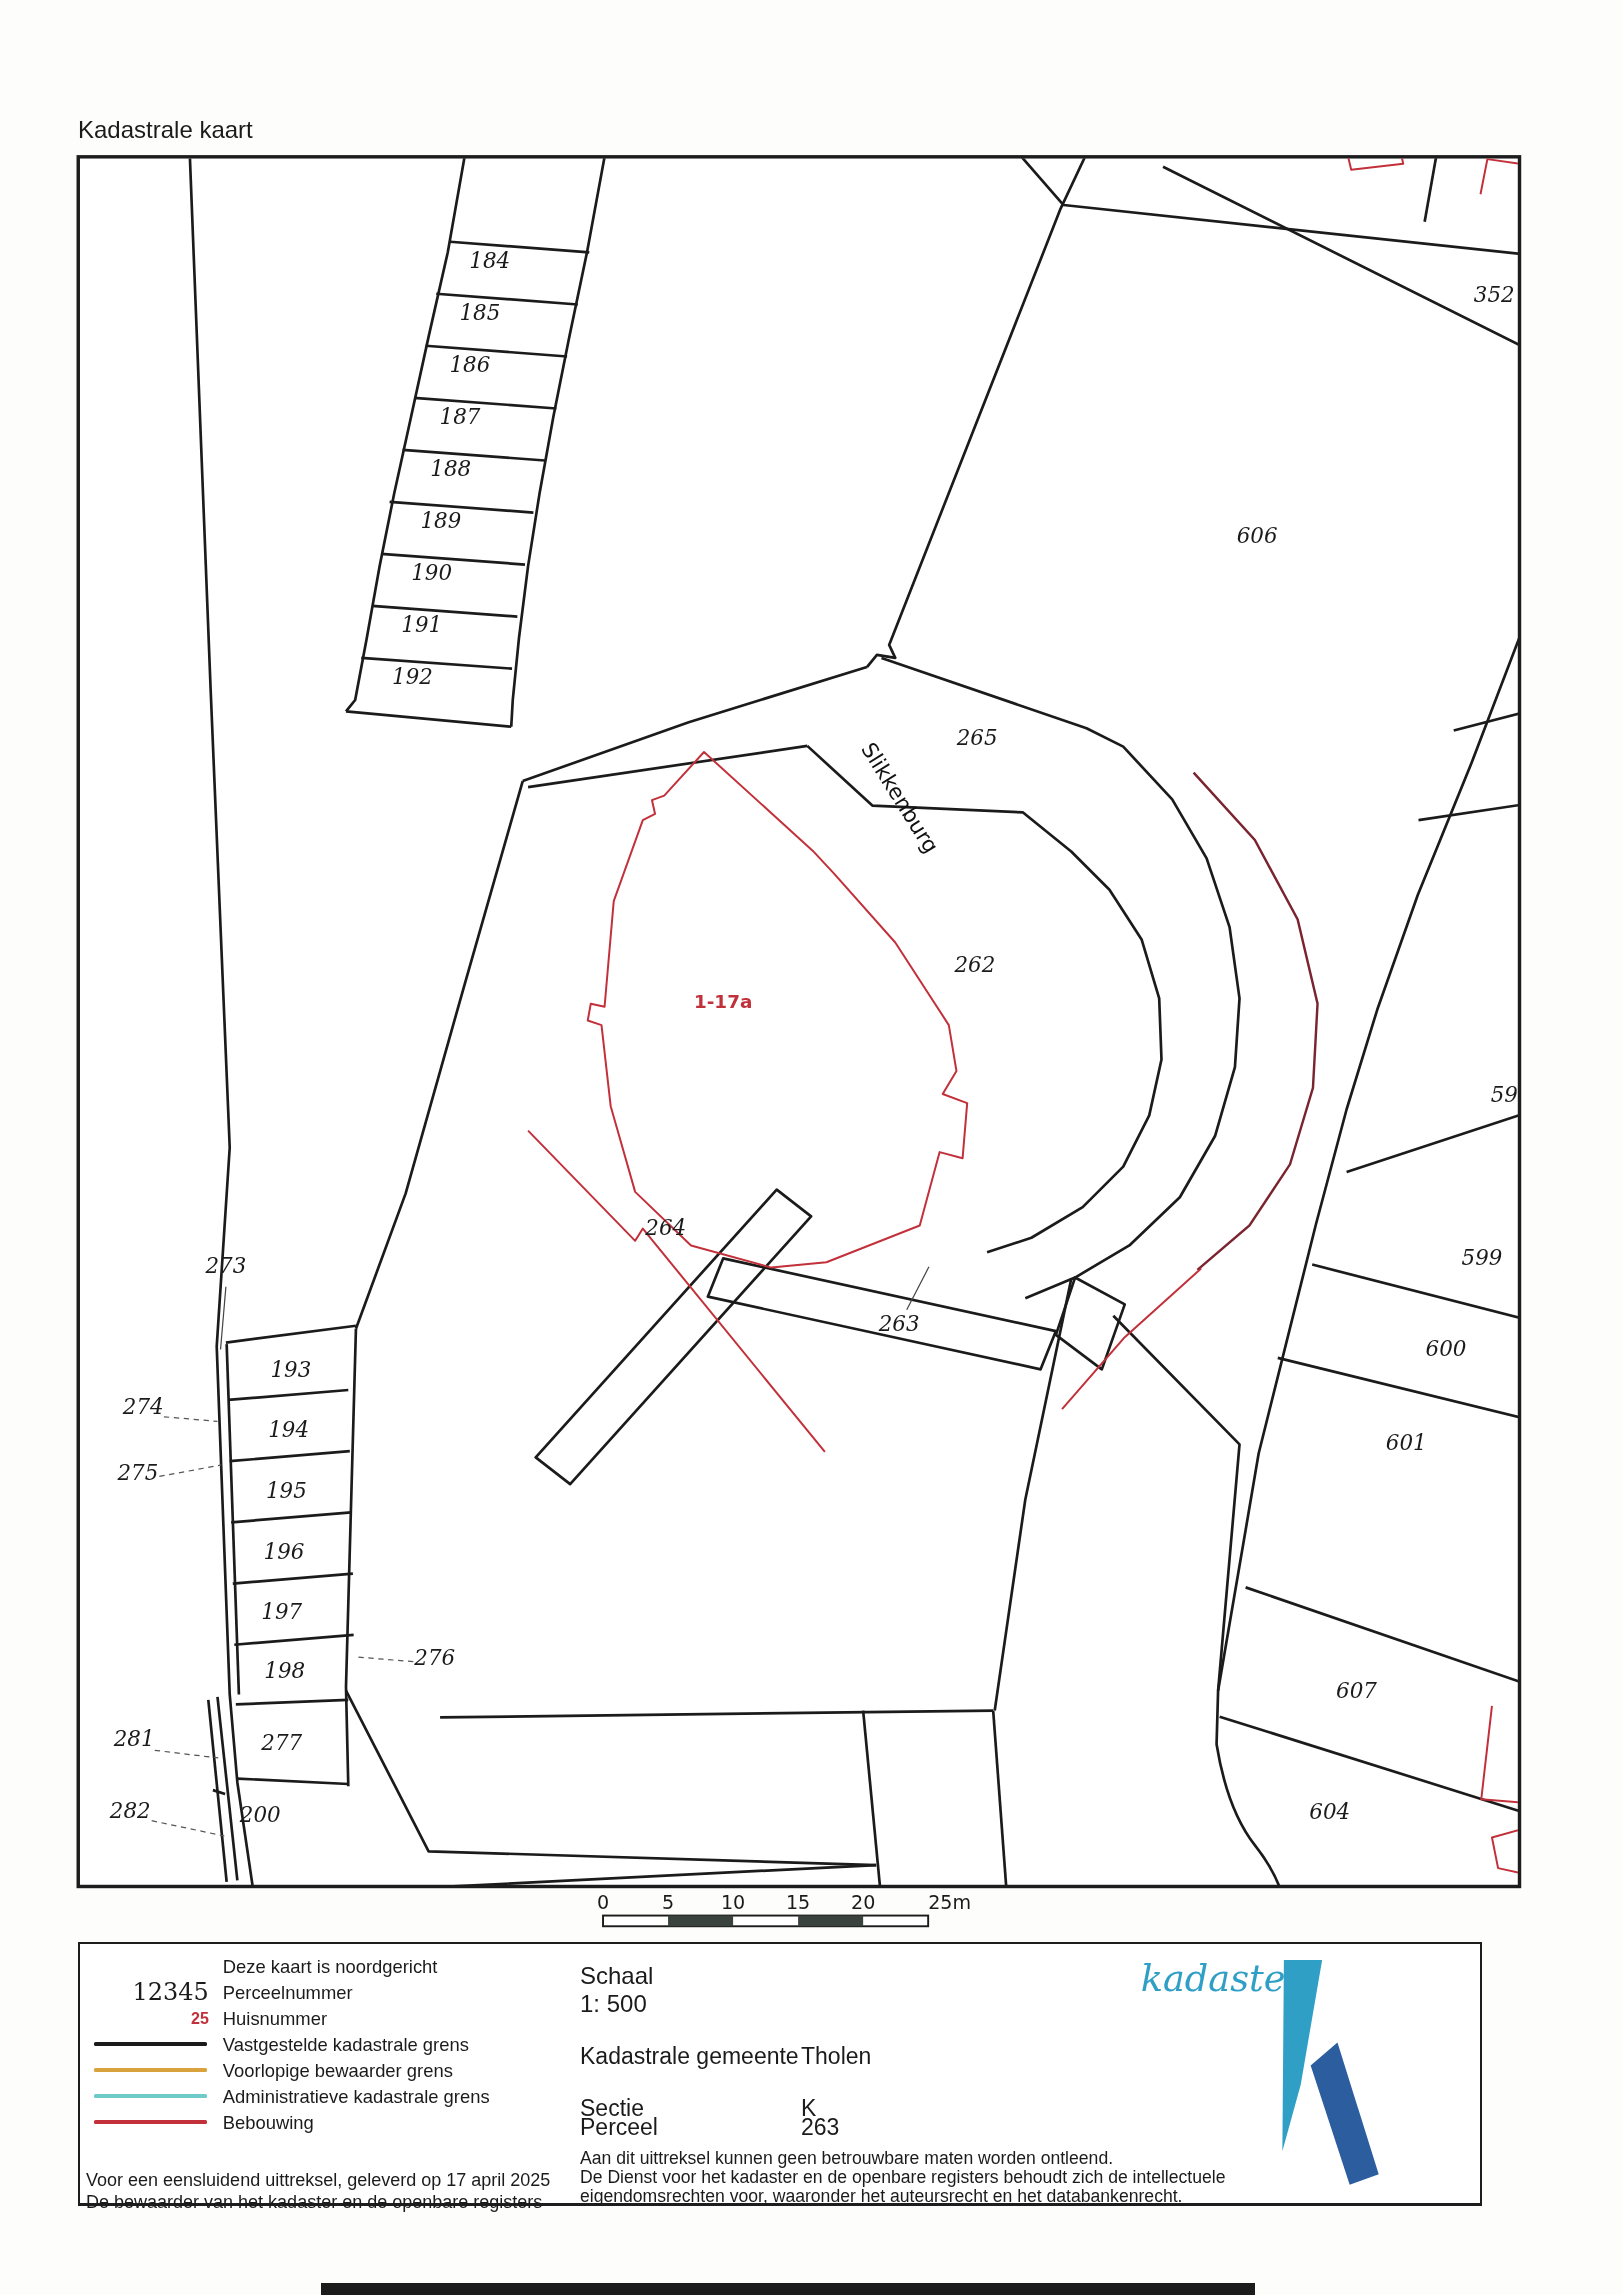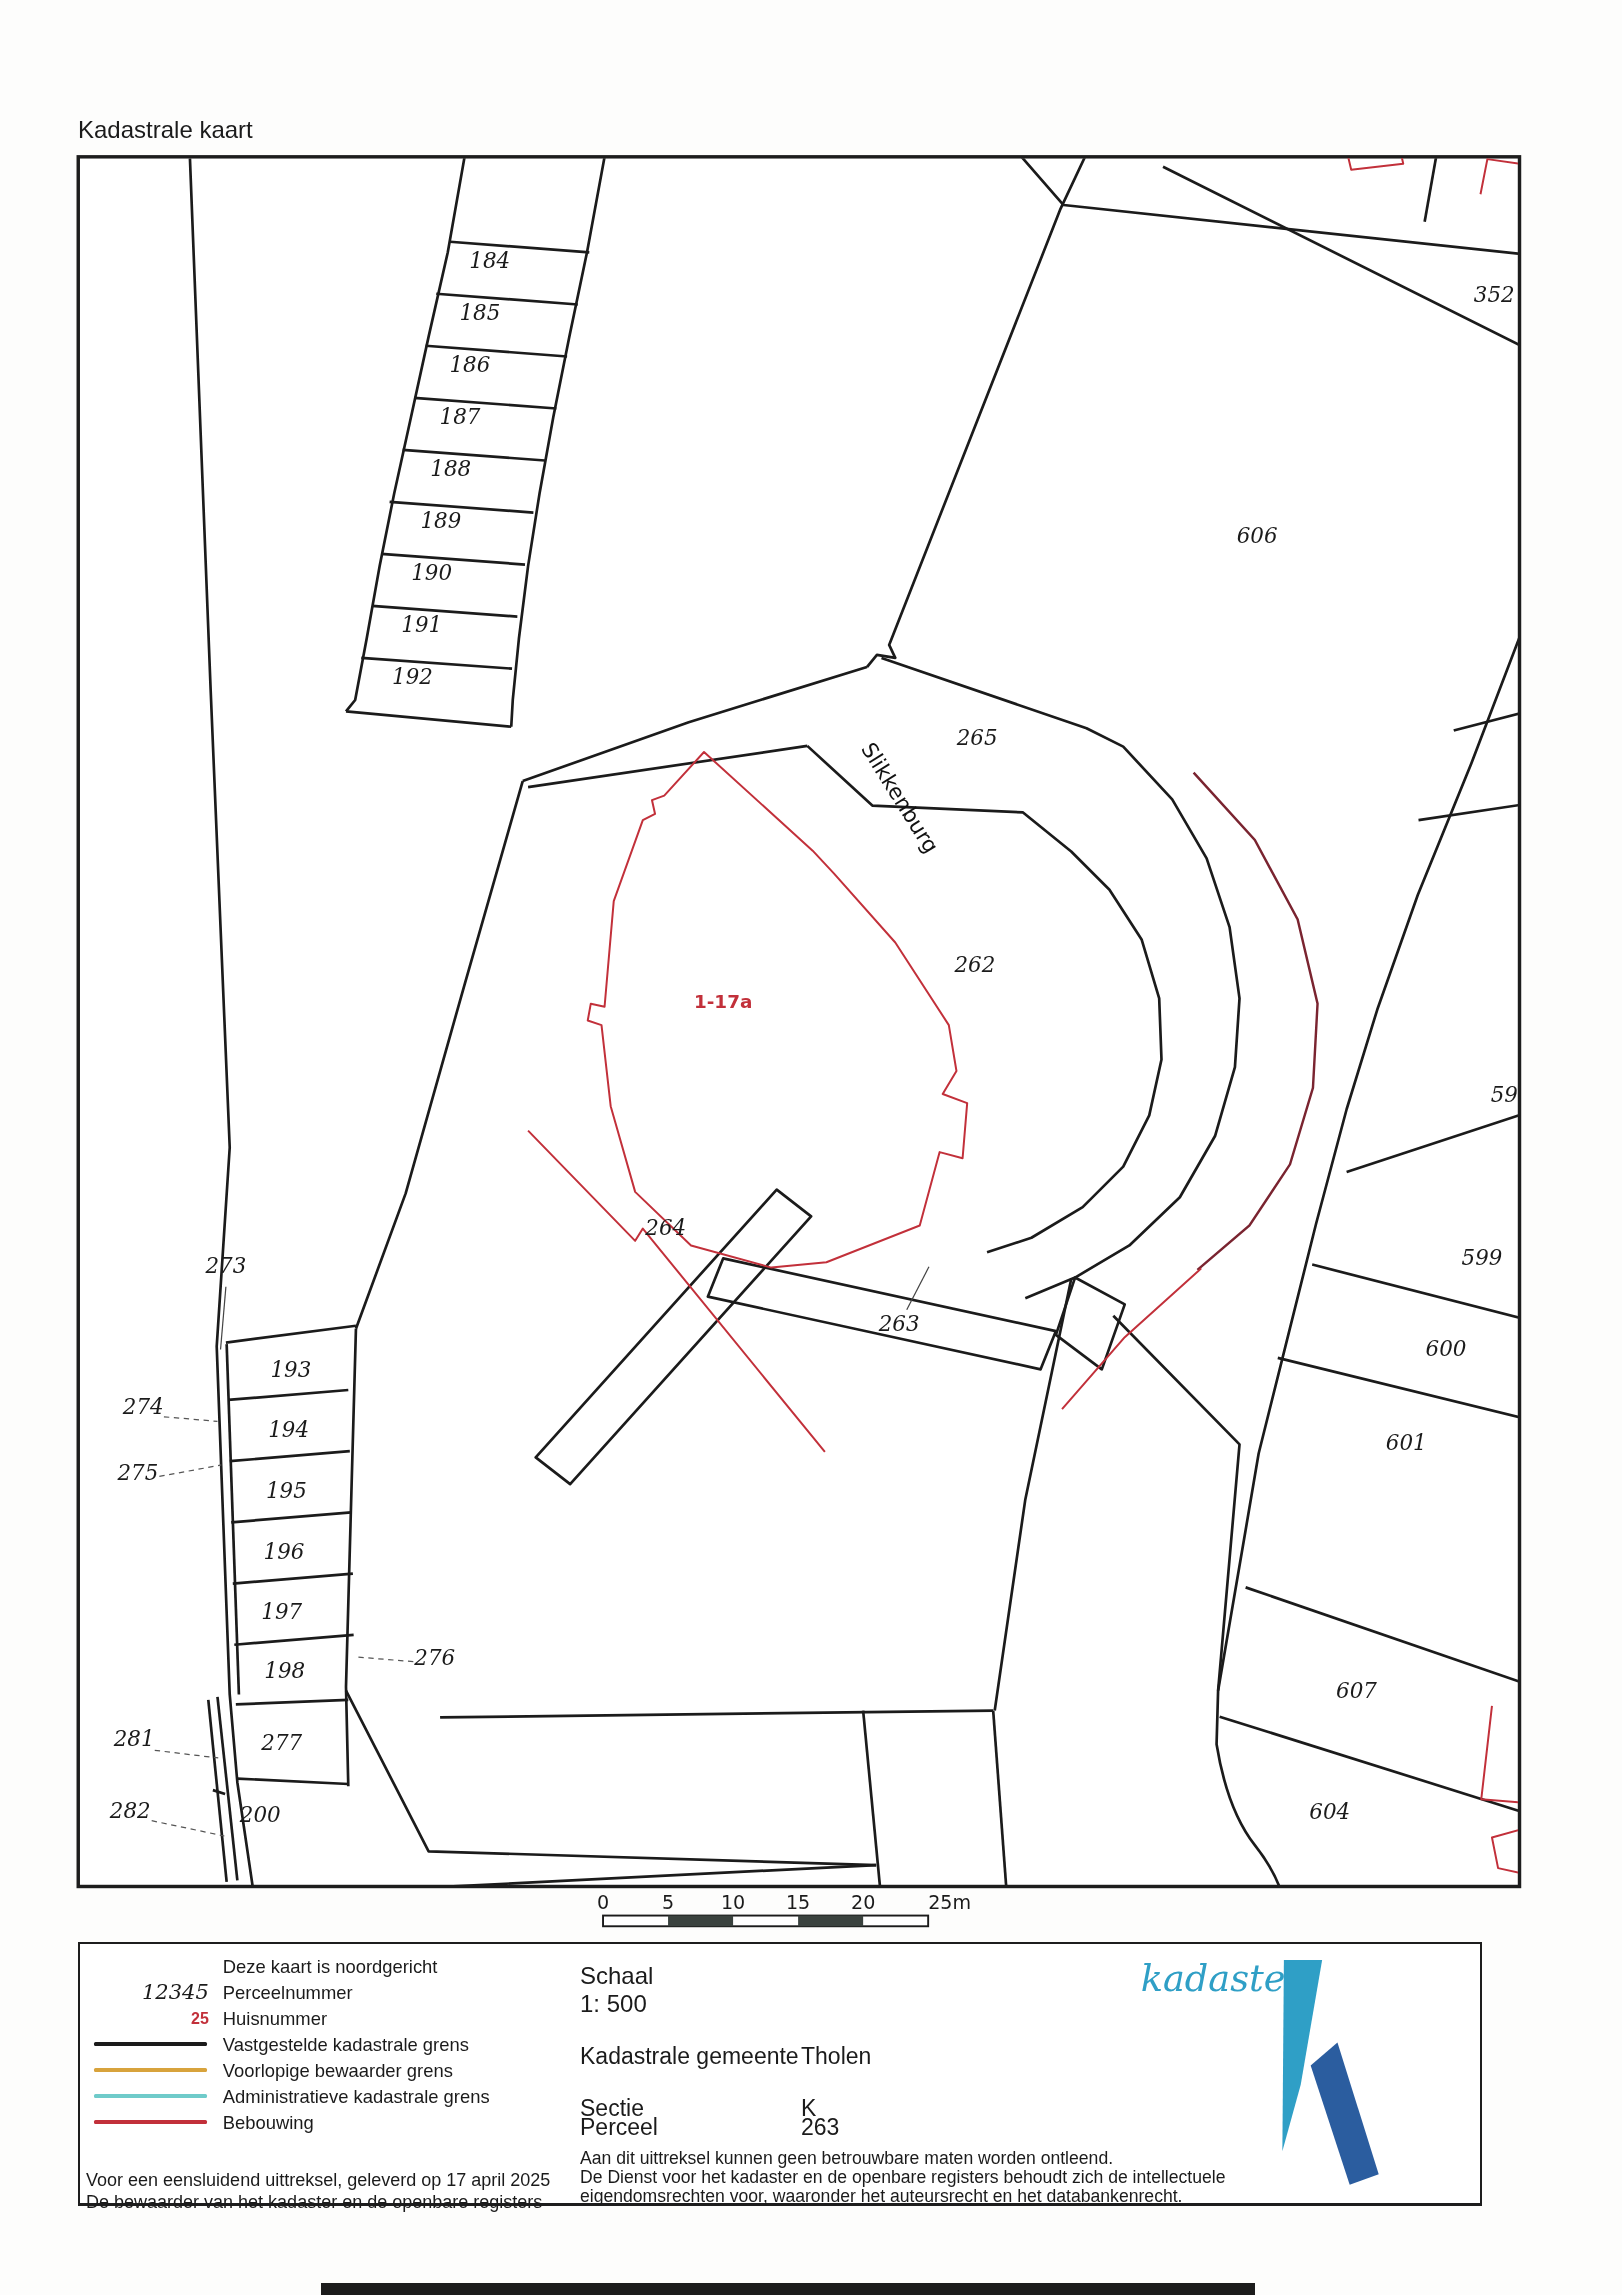--- a/index.html
+++ b/index.html
@@ -5,21 +5,21 @@
   html,body{margin:0;padding:0;background:#e8e8e8;}
   .page{position:relative;width:1623px;height:2295px;background:#fdfdfc;overflow:hidden;
         font-family:"Liberation Sans",sans-serif;color:#1b1b1b;}
   .title{position:absolute;left:78px;top:116px;font-size:24px;letter-spacing:0px;}
   .legendbox{position:absolute;left:78px;top:1942px;width:1404px;height:264px;
              border:2.3px solid #1d1d1d;border-bottom-width:3.8px;box-sizing:border-box;background:#fff;}
   .lg-row{position:absolute;height:23px;line-height:23px;font-size:18.4px;white-space:nowrap;}
   .lg-sample{position:absolute;width:115px;text-align:right;}
   .lg-label{position:absolute;left:129px;}
   .lg-line{position:absolute;top:9.2px;left:0;width:113px;height:3.8px;border-radius:1.5px;}
-  .pnum{font-family:"DejaVu Serif",serif;font-style:italic;font-size:21px;}
+  .pnum{font-family:"DejaVu Serif",serif;font-size:24px;}
   .hnum{font-size:16px;font-weight:bold;}
   .footer-left{position:absolute;left:6px;top:217px;font-size:18px;line-height:22px;margin-top:8px;}
   .midcol{position:absolute;left:500px;top:0;}
   .schaal{position:absolute;left:0;top:18.4px;font-size:24px;}
   .fieldrow{position:absolute;left:0;font-size:23px;white-space:nowrap;}
   .fieldval{position:absolute;left:221px;}
   .notes{position:absolute;left:0;top:205px;font-size:17.6px;line-height:19px;white-space:nowrap;}
   svg.overlay{position:absolute;left:0;top:0;pointer-events:none;}
   .botstrip{position:absolute;left:321px;top:2283px;width:934px;height:12.2px;background:#1c1c1c;}
 </style>

